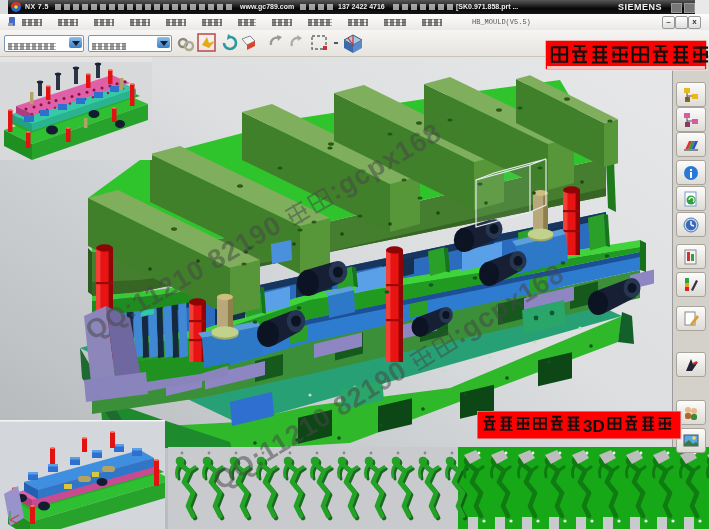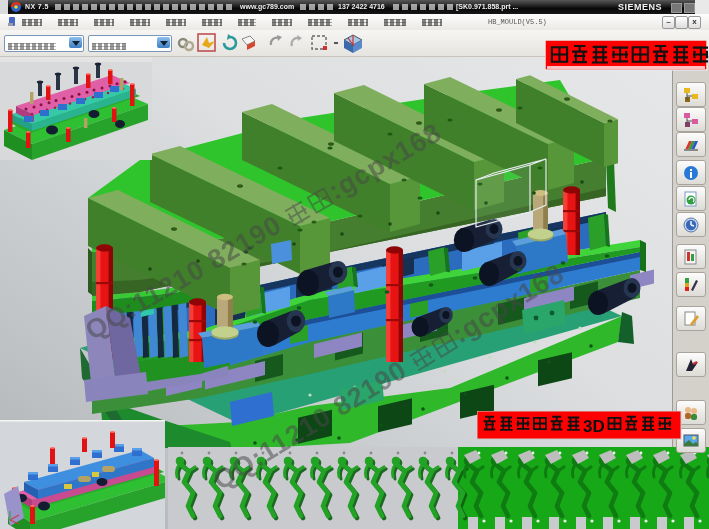--- a/index.html
+++ b/index.html
@@ -654,21 +654,21 @@
       <div style="position:absolute;left:94px;top:5px;width:20px;height:7px;background:repeating-linear-gradient(90deg,rgba(55,55,55,.6) 0 4px,transparent 4px 6px),repeating-linear-gradient(0deg,rgba(75,75,75,.45) 0 1px,transparent 1px 3px)"></div>
       <div style="position:absolute;left:130px;top:5px;width:20px;height:7px;background:repeating-linear-gradient(90deg,rgba(55,55,55,.6) 0 4px,transparent 4px 6px),repeating-linear-gradient(0deg,rgba(75,75,75,.45) 0 1px,transparent 1px 3px)"></div>
       <div style="position:absolute;left:166px;top:5px;width:20px;height:7px;background:repeating-linear-gradient(90deg,rgba(55,55,55,.6) 0 4px,transparent 4px 6px),repeating-linear-gradient(0deg,rgba(75,75,75,.45) 0 1px,transparent 1px 3px)"></div>
       <div style="position:absolute;left:202px;top:5px;width:20px;height:7px;background:repeating-linear-gradient(90deg,rgba(55,55,55,.6) 0 4px,transparent 4px 6px),repeating-linear-gradient(0deg,rgba(75,75,75,.45) 0 1px,transparent 1px 3px)"></div>
       <div style="position:absolute;left:238px;top:5px;width:18px;height:7px;background:repeating-linear-gradient(90deg,rgba(55,55,55,.6) 0 4px,transparent 4px 6px),repeating-linear-gradient(0deg,rgba(75,75,75,.45) 0 1px,transparent 1px 3px)"></div>
       <div style="position:absolute;left:272px;top:5px;width:20px;height:7px;background:repeating-linear-gradient(90deg,rgba(55,55,55,.6) 0 4px,transparent 4px 6px),repeating-linear-gradient(0deg,rgba(75,75,75,.45) 0 1px,transparent 1px 3px)"></div>
       <div style="position:absolute;left:308px;top:5px;width:24px;height:7px;background:repeating-linear-gradient(90deg,rgba(55,55,55,.6) 0 4px,transparent 4px 6px),repeating-linear-gradient(0deg,rgba(75,75,75,.45) 0 1px,transparent 1px 3px)"></div>
       <div style="position:absolute;left:348px;top:5px;width:20px;height:7px;background:repeating-linear-gradient(90deg,rgba(55,55,55,.6) 0 4px,transparent 4px 6px),repeating-linear-gradient(0deg,rgba(75,75,75,.45) 0 1px,transparent 1px 3px)"></div>
       <div style="position:absolute;left:384px;top:5px;width:22px;height:7px;background:repeating-linear-gradient(90deg,rgba(55,55,55,.6) 0 4px,transparent 4px 6px),repeating-linear-gradient(0deg,rgba(75,75,75,.45) 0 1px,transparent 1px 3px)"></div>
       <div style="position:absolute;left:422px;top:5px;width:20px;height:7px;background:repeating-linear-gradient(90deg,rgba(55,55,55,.6) 0 4px,transparent 4px 6px),repeating-linear-gradient(0deg,rgba(75,75,75,.45) 0 1px,transparent 1px 3px)"></div>
-  <div style="position:absolute;left:488px;top:4px;color:#555;font:7px 'Liberation Mono',monospace">HB_MOULD(V5.5)</div>
+  <div style="position:absolute;left:472px;top:4px;color:#555;font:7px 'Liberation Mono',monospace">HB_MOULD(V5.5)</div>
   <div style="position:absolute;left:662px;top:2px;width:11px;height:11px;background:linear-gradient(#fff,#ddd);border:1px solid #999;border-radius:2px;font:bold 8px 'Liberation Sans',sans-serif;text-align:center;line-height:10px;color:#333">–</div>
   <div style="position:absolute;left:675px;top:2px;width:11px;height:11px;background:linear-gradient(#fff,#ddd);border:1px solid #999;border-radius:2px"></div>
   <div style="position:absolute;left:688px;top:2px;width:11px;height:11px;background:linear-gradient(#fff,#ddd);border:1px solid #999;border-radius:2px;font:bold 8px 'Liberation Sans',sans-serif;text-align:center;line-height:10px;color:#333">x</div>
 </div>
 
 <div style="position:absolute;left:0;top:30px;width:709px;height:26px;background:linear-gradient(#f6f5f3,#e6e4df);border-bottom:1px solid #c8c4bc">
   <div style="position:absolute;left:4px;top:5px;width:78px;height:15px;background:#fff;border:1px solid #7a96b8;border-radius:2px">
     <span style="display:inline-block;margin:4px 0 0 3px;width:48px;height:7px;background:repeating-linear-gradient(90deg,rgba(90,90,90,.6) 0 4px,transparent 4px 6px),repeating-linear-gradient(0deg,rgba(100,100,100,.45) 0 1px,transparent 1px 3px)"></span>
     <div style="position:absolute;right:1px;top:1px;width:13px;height:11px;background:linear-gradient(#8ec0ee,#3a7ec2);border-radius:2px"></div>
     <svg width="8" height="5" style="position:absolute;right:3px;top:5px">

